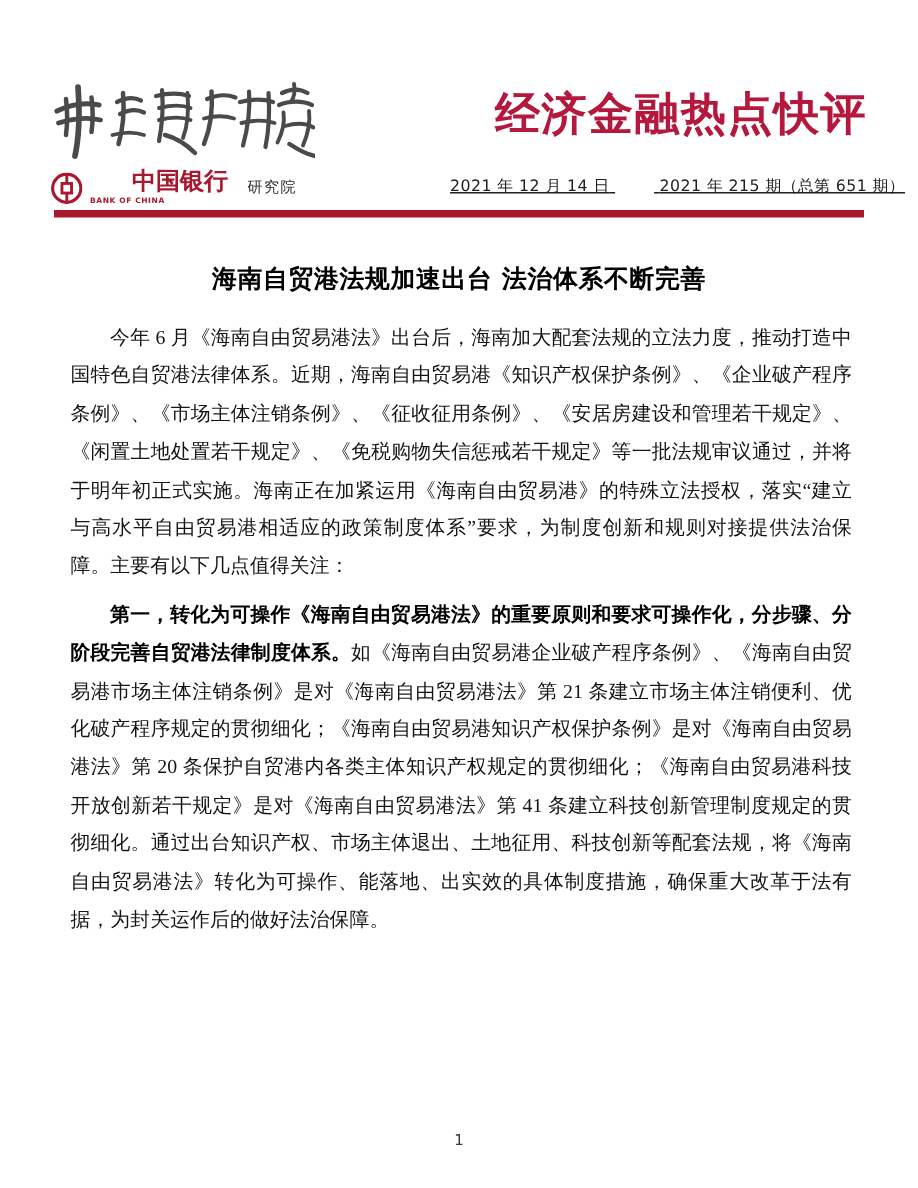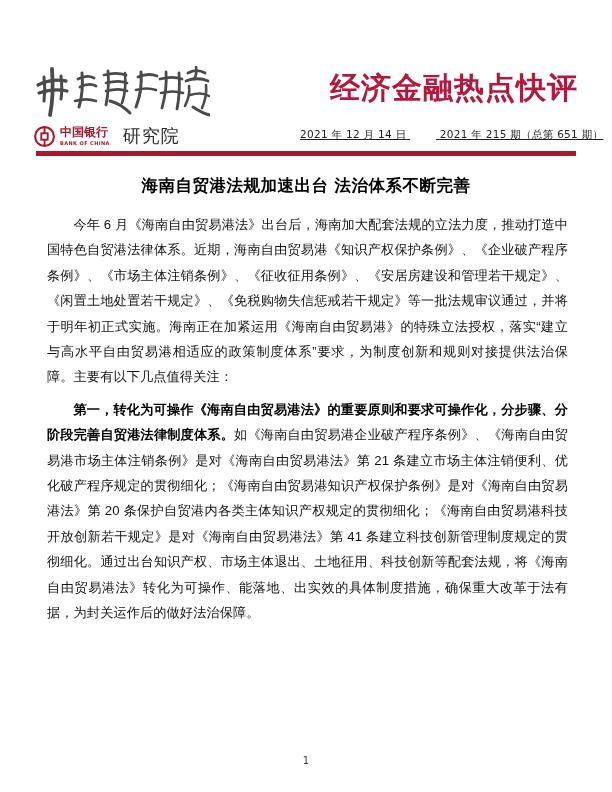--- a/index.html
+++ b/index.html
@@ -20,21 +20,21 @@
     position: relative;
     width: 612px;
     height: 792px;
     box-sizing: border-box;
   }
 
   
   .masthead {
     position: absolute;
     left: 0;
-    top: 11px;
+    top: 0;
     width: 612px;
     height: 160px;
   }
 
   .brand-script {
     position: absolute;
     left: 30px;
     top: 52px;
     width: 180px;
     height: 58px;
@@ -75,39 +75,40 @@
 
   .boc-wordmark {
     margin-left: 5px;
     display: flex;
     flex-direction: column;
     justify-content: center;
     line-height: 1;
   }
 
   .boc-cn {
-    font-size: 12px;
+    font-size: 16px;
     font-weight: 700;
     color: #a8182f;
     letter-spacing: 0px;
-    font-family: Liberation Mono, monospace;
+    font-family: Liberation Sans, sans-serif;
+    margin-left: 28px;
   }
 
   .boc-en {
     font-size: 5px;
     font-weight: 700;
     color: #a8182f;
     letter-spacing: 0.4px;
     margin-top: 2px;
     font-family: "DejaVu Sans", "Liberation Sans", sans-serif;
   }
 
   .institute {
     margin-left: 13px;
-    font-size: 18px;
+    font-size: 10px;
     color: #2b2b2b;
     letter-spacing: 1px;
     font-family: Liberation Sans, sans-serif;
   }
 
   .issue-line {
     position: absolute;
     left: 300px;
     top: 117px;
     font-size: 10.5px;
@@ -154,21 +155,21 @@
   }
 
   p.para {
     margin: 0 0 0 0;
     font-size: 13.2px;
     line-height: 25.4px;
     color: #141414;
     text-align: justify;
     text-justify: inter-character;
     text-indent: 2em;
-    font-family: Liberation Sans, sans-serif;
+    font-family: Liberation Serif, serif;
     letter-spacing: 0.1px;
   }
 
   p.para + p.para { margin-top: 7px; }
 
   p.para b, p.para strong {
     font-weight: 700;
     color: #000;
   }
 

